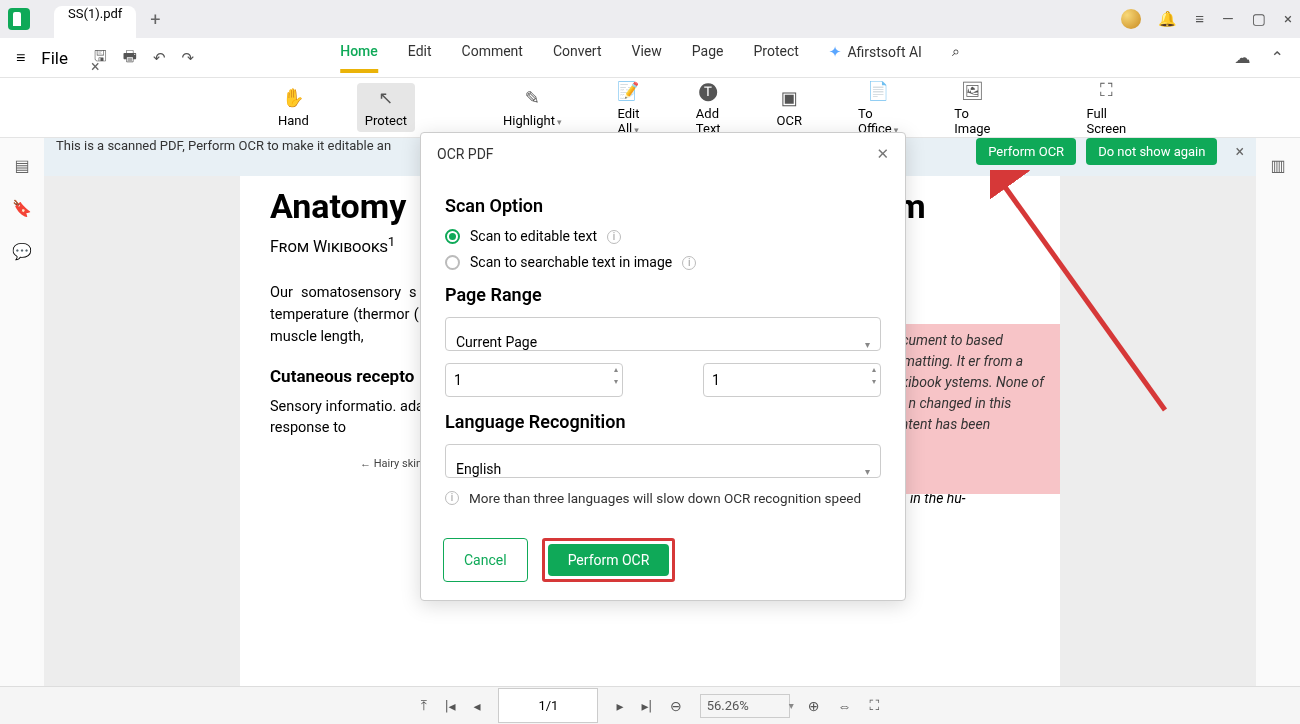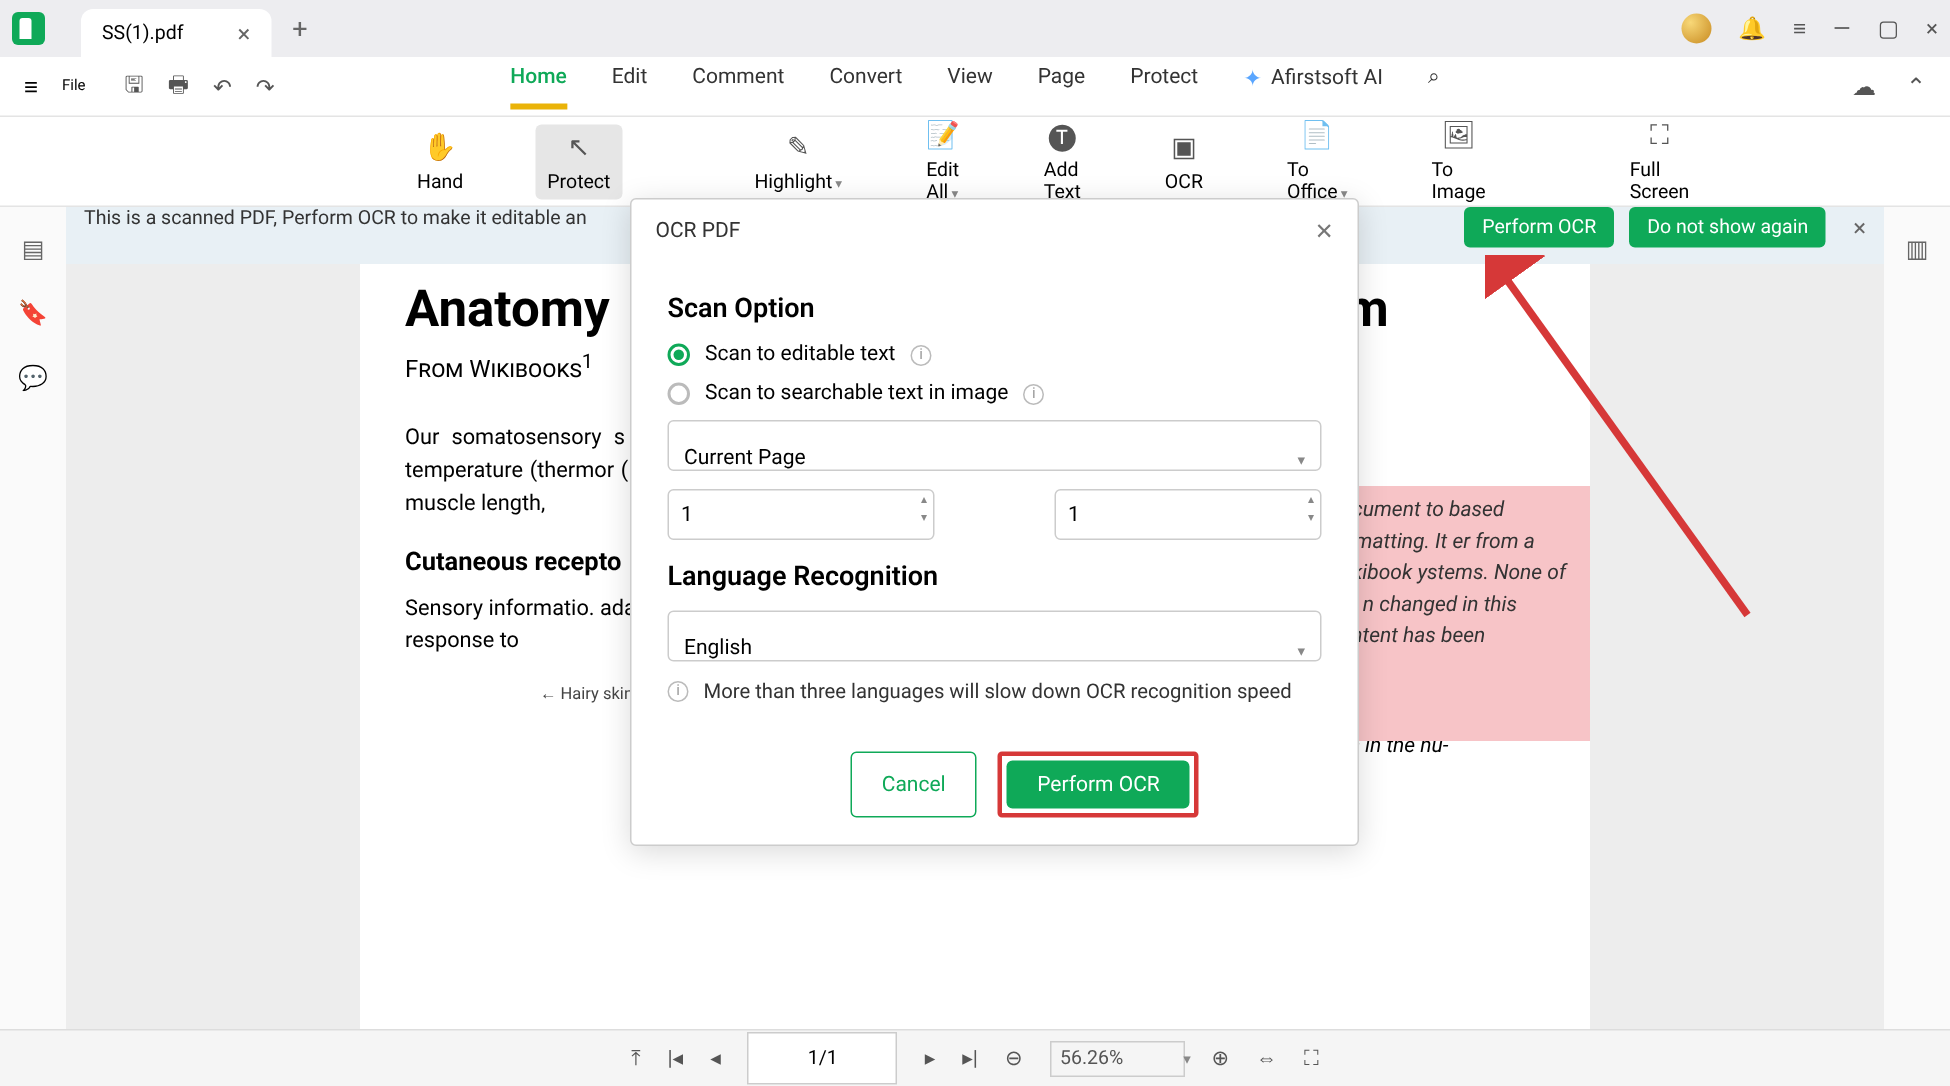--- a/index.html
+++ b/index.html
@@ -1,30 +1,30 @@
 <!DOCTYPE html>
 <html><head>
 <meta charset="utf-8">
 <style>
 * { margin: 0; padding: 0; box-sizing: border-box; font-family: -apple-system, BlinkMacSystemFont, "Segoe UI", Roboto, Arial, sans-serif; }
 body { width: 1300px; height: 724px; background: #f0f0f0; overflow: hidden; position: relative; }
 
 .titlebar { height: 38px; background: #ededf0; display: flex; align-items: center; padding: 0 8px; }
 .logo { width: 22px; height: 22px; background: #0fa958; border-radius: 4px; margin-right: 24px; position: relative; }
 .logo::before { content: ''; position: absolute; left: 5px; top: 4px; width: 8px; height: 14px; background: #fff; border-radius: 2px 2px 0 0; }
-.tab { background: #fff; height: 32px; margin-top: 6px; border-radius: 8px 8px 0 0; display: flex; align-items: center; padding: 0 14px; gap: 36px; font-size: 13px; }
+.tab { background: #fff; height: 32px; margin-top: 6px; border-radius: 8px 8px 0 0; display: flex; align-items: center; padding: 0 14px; gap: 36px; font-size: 13px; flex-direction: column; }
 .tab-close { color: #666; cursor: pointer; font-size: 16px; }
 .new-tab { margin-left: 14px; color: #666; font-size: 18px; cursor: pointer; }
 .titlebar-right { margin-left: auto; display: flex; align-items: center; gap: 18px; color: #555; }
 .titlebar-right span { font-size: 15px; cursor: pointer; }
 .avatar { width: 20px; height: 20px; border-radius: 50%; background: radial-gradient(circle at 30% 30%, #f8d878, #c88a20); }
 
 .menubar { height: 40px; background: #fff; display: flex; align-items: center; padding: 0 16px; gap: 16px; border-bottom: 1px solid #e4e4e4; }
 .hamburger { font-size: 16px; }
-.file-label { font-size: 10px; margin-right: 10px; }
+.file-label { font-size: 17px; margin-right: 10px; }
 .menu-icon { font-size: 15px; color: #555; cursor: pointer; }
 .menu-center { position: absolute; left: 50%; transform: translateX(-50%); display: flex; gap: 30px; font-size: 14px; color: #333; }
 .menu-center span { cursor: pointer; padding-bottom: 6px; }
 .menu-center .active { color: #0fa958; border-bottom: 4px solid #eab308; font-weight: 500; }
 .ai-badge { display: flex; align-items: center; gap: 6px; font-size: 14px; }
 .ai-star { color: #5aa6ff; font-size: 15px; }
 .menu-right { margin-left: auto; display: flex; gap: 20px; color: #555; font-size: 16px; }
 
 .toolbar { height: 60px; background: #fff; display: flex; align-items: center; padding: 0 270px 0 270px; gap: 40px; border-bottom: 1px solid #e4e4e4; }
 .tool { display: flex; flex-direction: column; align-items: center; gap: 5px; font-size: 13px; cursor: pointer; padding: 4px 8px; border-radius: 4px; }
@@ -60,21 +60,21 @@
 .radio { width: 15px; height: 15px; border: 2px solid #bbb; border-radius: 50%; display: inline-block; position: relative; }
 .radio.checked { border-color: #0fa958; }
 .radio.checked::after { content: ''; position: absolute; inset: 2px; background: #0fa958; border-radius: 50%; }
 .info-icon { width: 14px; height: 14px; border: 1px solid #bbb; border-radius: 50%; font-size: 10px; text-align: center; line-height: 12px; color: #999; }
 .select-box { width: 100%; height: 34px; border: 1px solid #ccc; border-radius: 4px; display: flex; align-items: flex-end; justify-content: space-between; padding: 0 10px; font-size: 14px; cursor: pointer; margin-bottom: 12px; }
 .caret { font-size: 10px; color: #888; }
 .range-row { display: flex; gap: 80px; }
 .spinner { width: 178px; height: 34px; border: 1px solid #ccc; border-radius: 4px; display: flex; align-items: center; padding: 0 8px; font-size: 14px; position: relative; }
 .spinner-arrows { position: absolute; right: 4px; top: 2px; display: flex; flex-direction: column; font-size: 8px; color: #888; line-height: 1; cursor: pointer; gap: 4px; }
 .hint-row { display: flex; align-items: center; gap: 10px; font-size: 13.5px; color: #333; margin-top: 10px; }
-.dialog-footer { display: flex; justify-content: center; gap: 14px; padding: 14px 22px 18px; margin-left: 40px; }
+.dialog-footer { display: flex; justify-content: flex-start; gap: 14px; padding: 14px 22px 18px; }
 .btn-outline { background: #fff; border: 1px solid #0fa958; color: #0fa958; padding: 8px 20px; border-radius: 4px; font-size: 14px; cursor: pointer; }
 .btn-primary-wrap { border: 3px solid #d63838; padding: 3px; border-radius: 3px; }
 .btn-primary { background: #0fa958; color: #fff; border: none; padding: 8px 20px; border-radius: 4px; font-size: 14px; cursor: pointer; }
 
 .arrow-annotation { position: absolute; left: 990px; top: 170px; z-index: 8; pointer-events: none; }
 
 .statusbar { position: absolute; bottom: 0; left: 0; right: 0; height: 38px; background: #f5f5f5; border-top: 1px solid #ddd; display: flex; align-items: center; justify-content: center; gap: 18px; font-size: 14px; color: #555; }
 .page-input { width: 100px; height: 35px; border: 1px solid #ccc; text-align: center; font-size: 13px; }
 .zoom-select { width: 90px; height: 24px; border: 1px solid #ccc; display: flex; align-items: center; justify-content: space-between; padding: 0 6px; font-size: 13px; gap: 40px; }
 .sb-icon { font-size: 14px; cursor: pointer; }
@@ -212,20 +212,21 @@
       <span class="radio checked"></span>
       <span>Scan to editable text</span>
       <span class="info-icon">i</span>
     </div>
     <div class="radio-row">
       <span class="radio"></span>
       <span>Scan to searchable text in image</span>
       <span class="info-icon">i</span>
     </div>
 
+    <div class="section-title">Page Range</div>
     <div class="select-box">
       <span>Current Page</span>
       <span class="caret">▾</span>
     </div>
     <div class="range-row">
       <div class="spinner">
         <span>1</span>
         <div class="spinner-arrows">
             <span>▴</span>
             <span>▾</span>

